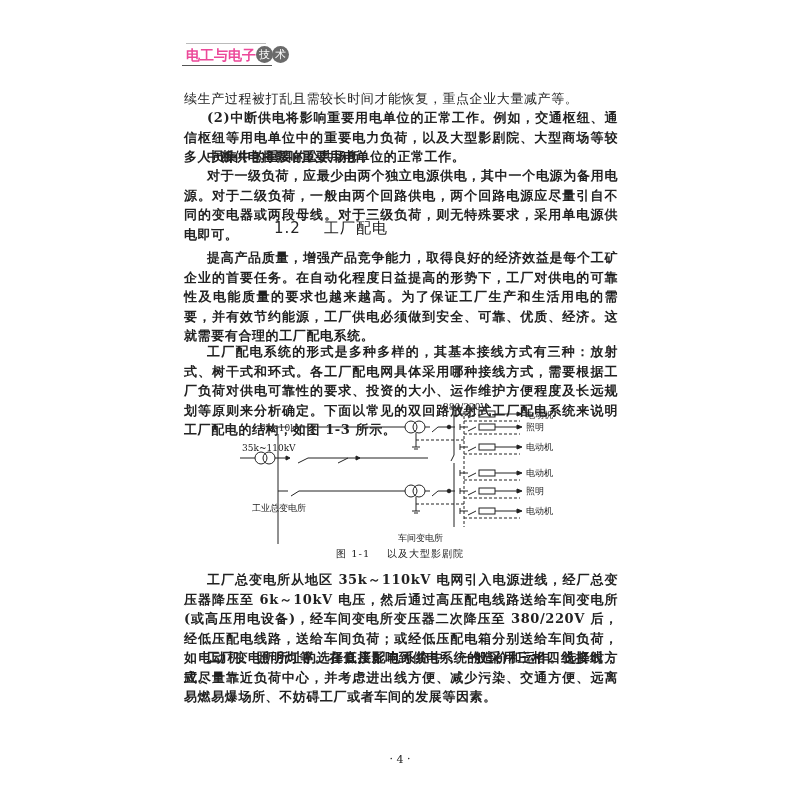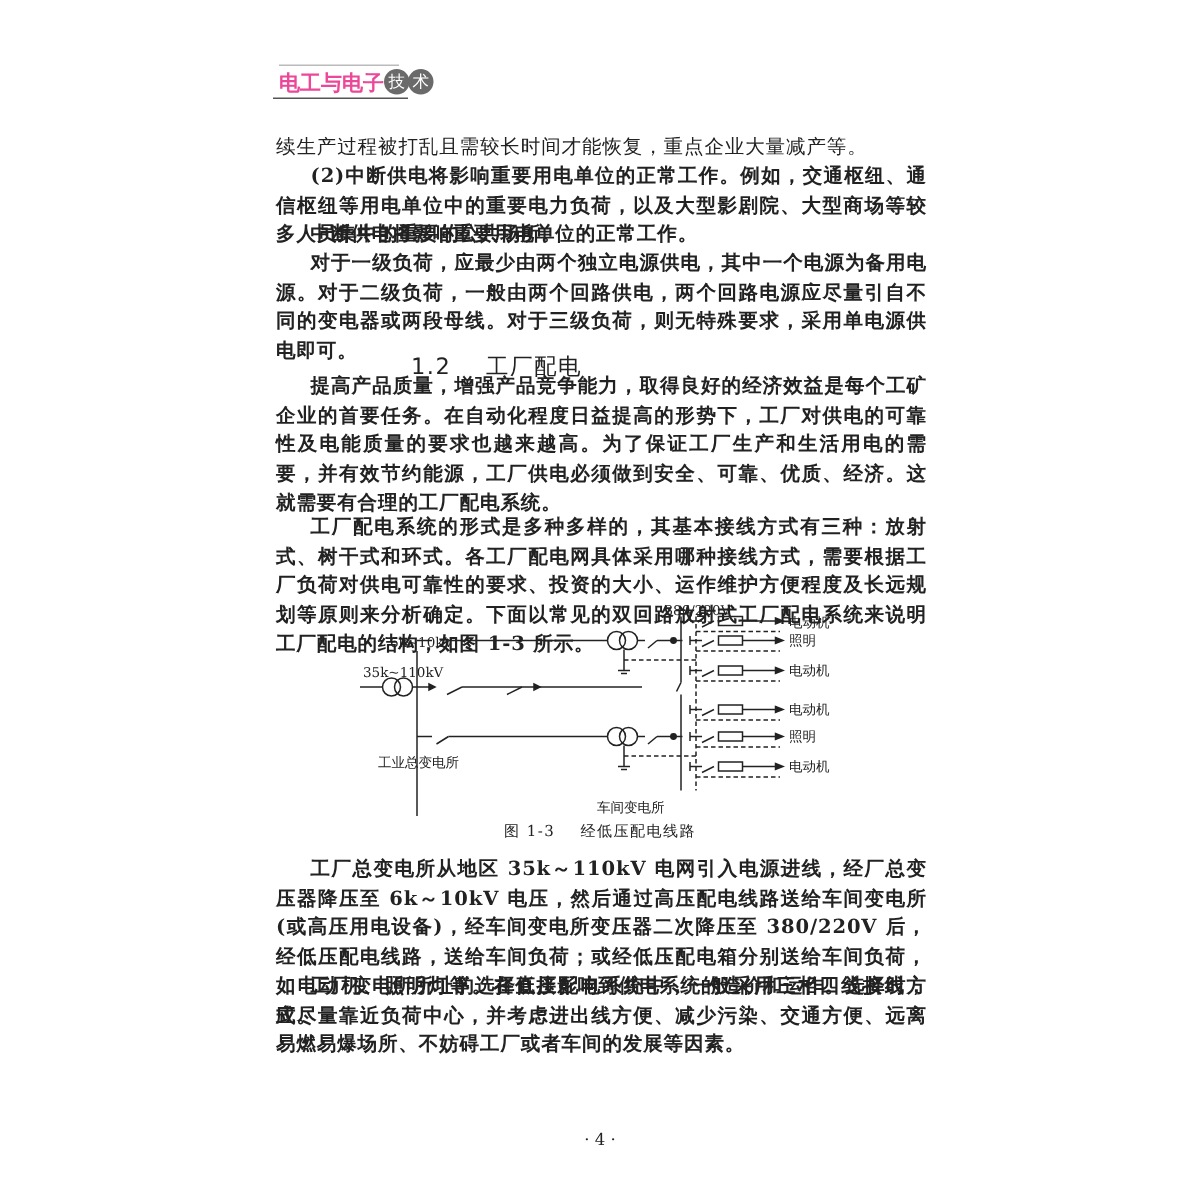--- a/index.html
+++ b/index.html
@@ -5,21 +5,21 @@
   html, body { margin:0; padding:0; background:#fff; }
   body { width:800px; height:800px; position:relative; overflow:hidden;
          font-family:"DejaVu Serif","Liberation Serif",serif; color:#222; }
   .header { position:absolute; left:186px; top:43px; height:26px; }
   .header-title { font-size:14px; font-weight:bold; color:#ec4899; letter-spacing:0px; position:absolute; left:0; top:4px; white-space:nowrap; }
   .header-rule { position:absolute; left:-4px; top:22px; width:90px; border-top:1px solid #555; }
   .header-rule2 { position:absolute; left:0; top:0px; width:80px; border-top:1px solid #bbb; }
   .badge { position:absolute; top:3px; width:17px; height:17px; border-radius:50%; background:#6a6a6a; color:#fff; font-size:11px; text-align:center; line-height:17px; }
   .p { position:absolute; left:184px; width:434px; font-size:13px; line-height:19.5px; text-align:justify; letter-spacing:0.6px; }
   .ind { text-indent:23px;font-weight:bold; }
-  .h2 { position:absolute; left:0; width:662px; top:219px; text-align:center; font-family:"DejaVu Sans","Liberation Sans",sans-serif; font-size:15px; letter-spacing:1px;margin-top:16px; }
+  .h2 { position:absolute; left:0; width:662px; top:219px; text-align:center; font-family:"DejaVu Sans","Liberation Sans",sans-serif; font-size:15px; letter-spacing:1px; }
   .figure { position:absolute; left:228px; top:395px; width:360px; height:170px; }
   .caption { position:absolute; left:0; width:800px; top:547px; text-align:center; font-size:10px; letter-spacing:1px; }
   .pagenum { position:absolute; left:0; width:800px; top:753px; text-align:center; font-size:11px; }
   svg text { font-family:"DejaVu Serif","Liberation Serif",serif; }
 </style>
 </head>
 <body>
 
 <div class="header">
   <div class="header-rule2"></div>
@@ -157,20 +157,20 @@
     <text x="298" y="65" font-size="9" fill="#222" stroke="none">电动机</text>
     <text x="298" y="83" font-size="9" fill="#222" stroke="none">照明</text>
     <text x="298" y="103" font-size="9" fill="#222" stroke="none">电动机</text>
     <text x="24" y="100" font-size="9" fill="#222" stroke="none">工业总变电所</text>
     <text x="170" y="130" font-size="9" fill="#222" stroke="none">车间变电所</text>
   </svg>
 </div>
 <style>.figure svg { overflow:visible; margin-top:16px; }</style>
 
 <div class="caption">
-  <span>图 1-3</span>&nbsp;&nbsp;&nbsp;
-  <span>经低压配电线路</span>
+  <span>图 1-1</span>&nbsp;&nbsp;&nbsp;
+  <span>以及大型影剧院</span>
 </div>
 
 <div class="p ind" style="top:570px">工厂总变电所从地区 35k～110kV 电网引入电源进线，经厂总变压器降压至 6k～10kV 电压，然后通过高压配电线路送给车间变电所(或高压用电设备)，经车间变电所变压器二次降压至 380/220V 后，经低压配电线路，送给车间负荷；或经低压配电箱分别送给车间负荷，如电动机、照明灯等。在低压配电系统中，一般采用三相四线接线方式。</div>
 <div class="p ind" style="top:648px">工厂变电所所址的选择直接影响到供电系统的造价和运作。选择时，应尽量靠近负荷中心，并考虑进出线方便、减少污染、交通方便、远离易燃易爆场所、不妨碍工厂或者车间的发展等因素。</div>
 
 <div class="pagenum">· 4 ·</div>
 
 </body></html>

